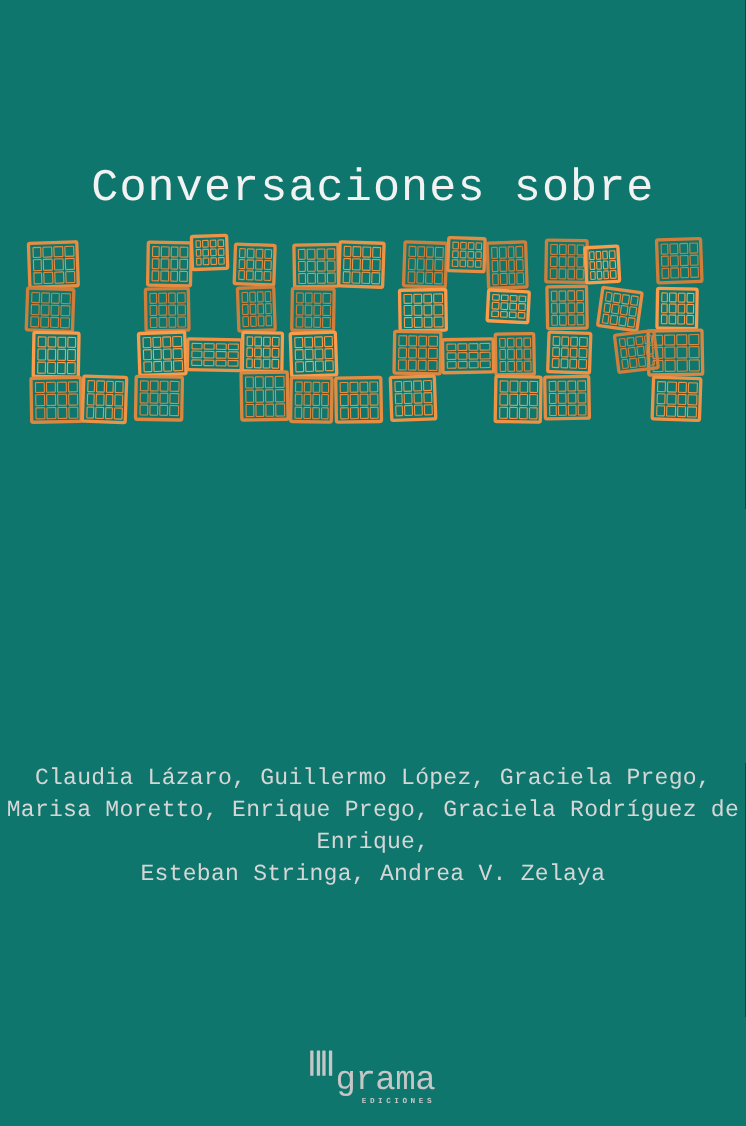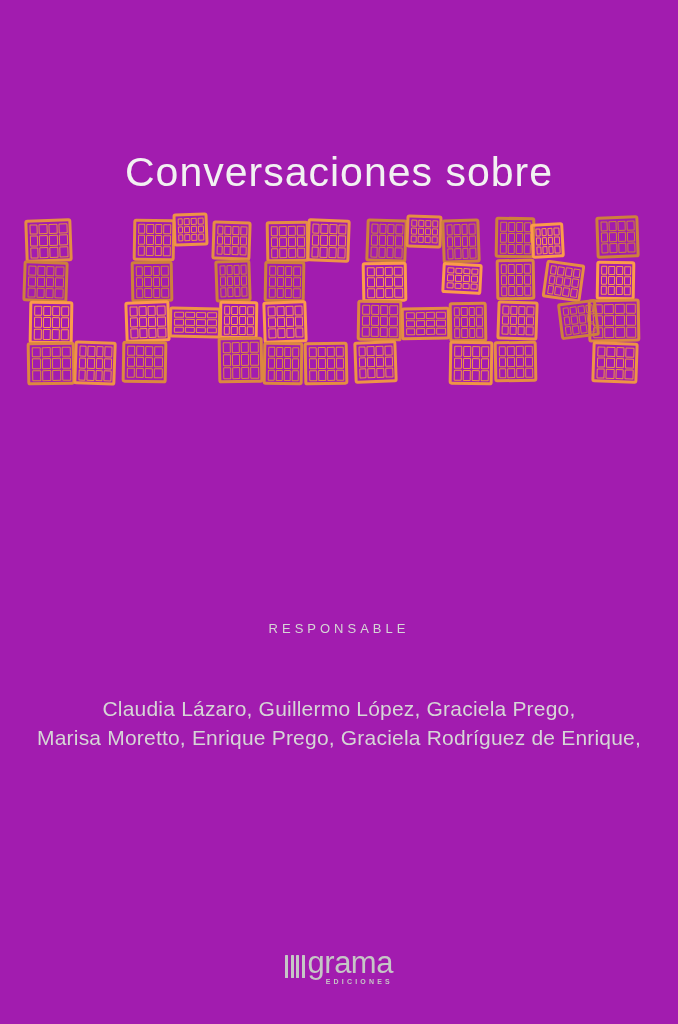--- a/index.html
+++ b/index.html
@@ -77,33 +77,33 @@
   }
   .authors .bold{font-weight:700;}
   
   .publisher{
     position:absolute;top:948px;left:0;width:100%;
     display:flex;justify-content:center;align-items:flex-start;
   }
   .logo{display:flex;align-items:flex-start;color:var(--logo,#c6c6c6);}
   .logo-bars{display:flex;align-items:flex-start;gap:2.5px;margin:7px 3px 0 0;}
   .logo-bars span{display:block;width:3px;height:23px;background:var(--logo,#c6c6c6);border-radius:0.5px;}
-  .logo-text{display:flex;flex-direction:column;align-items:flex-end;}
+  .logo-text{display:flex;flex-direction:column;align-items:flex-end;margin-top:20px;}
   .logo-name{
     font-size:31px;font-weight:400;letter-spacing:-0.5px;line-height:30px;
   }
   .logo-tagline{
     font-size:7px;font-weight:700;letter-spacing:3.2px;line-height:8px;
     margin-top:0px;
   }
 </style>
 </head>
 <body>
 
-<div class="cover" style="--crate: #e58d43; --sub-top: #f2a35a; --sub-bottom: #bd6a26; --pretitle: #f2f2f2; --credits: #d6d6d6; --logo: #c6c6c6; background: #a21caf;">
+<div class="cover" style="--crate: #e58d43; --sub-top: #f2a35a; --sub-bottom: #bd6a26; --pretitle: #f2f2f2; --credits: #d6d6d6; --logo: #c6c6c6; background: #0f766e; font-family: Liberation Mono, monospace;">
 
   <div class="pretitle">Conversaciones sobre</div>
 
   <div class="title-blocks" id="title-blocks" title="LACAN">
     <span class="sr-only">LACAN</span>
   <div class="crate" style="left: 25px; top: 219px; width: 47px; height: 43px; transform: rotate(-2deg); filter: brightness(1);">
         <i></i>
         <i></i>
         <i></i>
         <i></i>
@@ -686,25 +686,25 @@
         <i></i>
         <i></i>
         <i></i>
         <i></i>
         <i></i>
         <i></i>
       </div>
     </div>
 
 
-  <div class="role-label">RESPONSABLE</div>
 
   <div class="authors">
     <div>Claudia Lázaro, Guillermo López, Graciela Prego,</div>
     <div>Marisa Moretto, Enrique Prego, Graciela Rodríguez de Enrique,</div>
+    <div>Esteban Stringa, Andrea V. Zelaya</div>
   </div>
 
   <div class="publisher">
     <div class="logo">
       <div class="logo-bars">
         <span></span>
           <span></span>
           <span></span>
           <span></span>
       </div>

